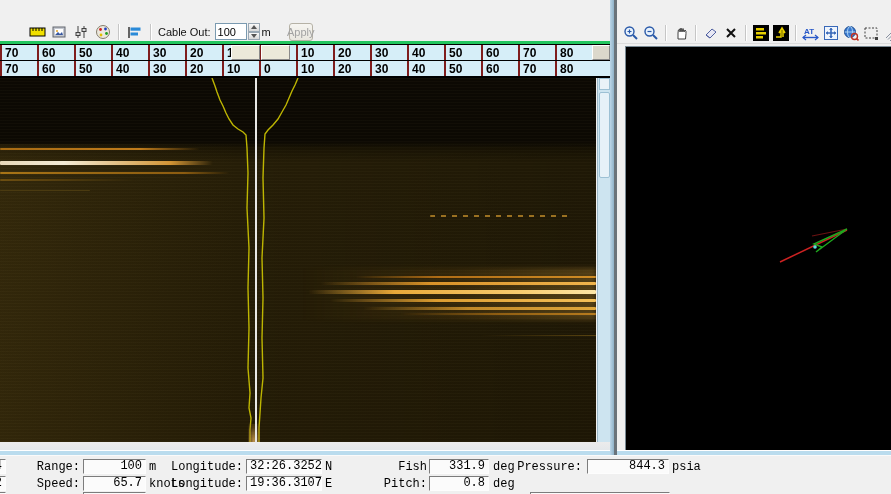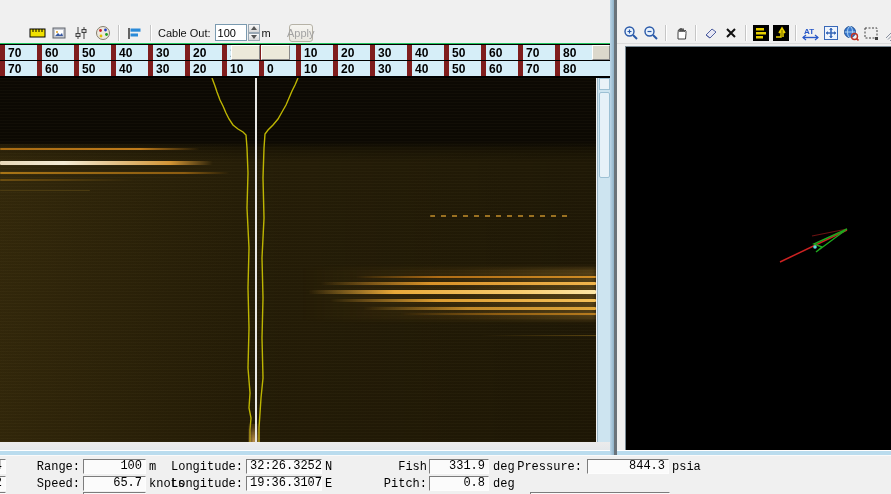--- a/index.html
+++ b/index.html
@@ -15,21 +15,21 @@
   .winbtns{position:absolute;right:4px;top:2px;display:flex;gap:1px;}
   .wbtn{width:25px;height:17px;border:1px solid #768ea2;border-radius:2px;
     background:linear-gradient(#fdfeff,#dce8f2 45%,#c3d5e4);display:flex;align-items:center;
     justify-content:center;font-size:10px;color:#234;line-height:1;}
   .wbtn.close{background:linear-gradient(#f4b0a0,#e06a54 45%,#c8432e);color:#fff;
     border-color:#8c2c1c;font-size:11px;font-weight:bold;width:33px;}
   .minus-glyph{width:9px;height:3px;border-bottom:2px solid #234;margin-top:4px;}
   .max-glyph{width:9px;height:8px;border:2px solid #234;}
 
   .lw-toolbar{position:absolute;left:0;top:22px;width:610px;height:22px;background:#f0f0f0;
-    border-bottom:1px solid #22c55e;display:flex;align-items:center;}
+    border-bottom:3px solid #22c55e;display:flex;align-items:center;}
   .tbtn{width:22px;height:20px;display:flex;align-items:center;justify-content:center;flex:0 0 auto;}
   .tsep{width:2px;height:16px;border-left:1px solid #c6c6c6;border-right:1px solid #fff;
         margin:0 4px;flex:0 0 auto;}
   .tlabel{font-size:11px;color:#111;margin:0 4px 0 2px;white-space:nowrap;}
   .cable-input{width:32px;height:17px;border:1px solid #7a9ab0;font:11px "Liberation Sans",sans-serif;
     padding:0 2px;background:#fff;}
   .spin{display:flex;flex-direction:column;width:12px;height:17px;margin-left:1px;}
   .spin div{flex:1;background:linear-gradient(#fafafa,#d8d8d8);border:1px solid #9aa8b4;
     display:flex;align-items:center;justify-content:center;}
   .arr-up{width:0;height:0;border-left:3px solid transparent;border-right:3px solid transparent;
@@ -37,21 +37,21 @@
   .arr-dn{width:0;height:0;border-left:3px solid transparent;border-right:3px solid transparent;
     border-top:4px solid #555;}
   .apply-btn{margin-left:14px;width:24px;height:18px;border:1px solid #b6b2a6;border-radius:3px;
     background:linear-gradient(#f6f5f1,#e9e7df);color:#a2a2a2;font-size:11px;
     display:flex;align-items:center;justify-content:center;}
 
   
   .ruler{position:absolute;left:0;top:44px;width:610px;height:34px;background:#000;}
   .rrow{position:absolute;left:0;width:610px;height:15px;background:#d6eef8;}
   .rrow.toprow{top:1px;} .rrow.botrow{top:17px;}
-  .rcell{position:absolute;top:0;height:15px;border-left:5px solid #7f1d1d;
+  .rcell{position:absolute;top:0;height:15px;border-left:2px solid #7f1d1d;
     padding:1px 0 0 3px;font:bold 12px "Liberation Sans",sans-serif;color:#000;overflow:hidden;}
   .runit{position:absolute;right:17px;top:1px;font:bold 12px "Liberation Sans",sans-serif;margin-top:32px;}
   .center-btn{position:absolute;top:0;height:15px;width:29px;background:#ece9da;
     border:1px solid #fff;border-right-color:#8a8a8a;border-bottom-color:#8a8a8a;}
   .ruler-corner{position:absolute;left:592px;top:1px;width:18px;height:15px;background:#dcd8cc;
     border:1px solid #fff;border-right-color:#8a8a8a;border-bottom-color:#8a8a8a;}
 
   
   .sonar{position:absolute;left:0;top:78px;width:596px;height:364px;overflow:hidden;
     background:linear-gradient(180deg,#0c0903 0,#0c0903 64px,#1a1404 70px,#251d07 84px,#231b06 100%);}

